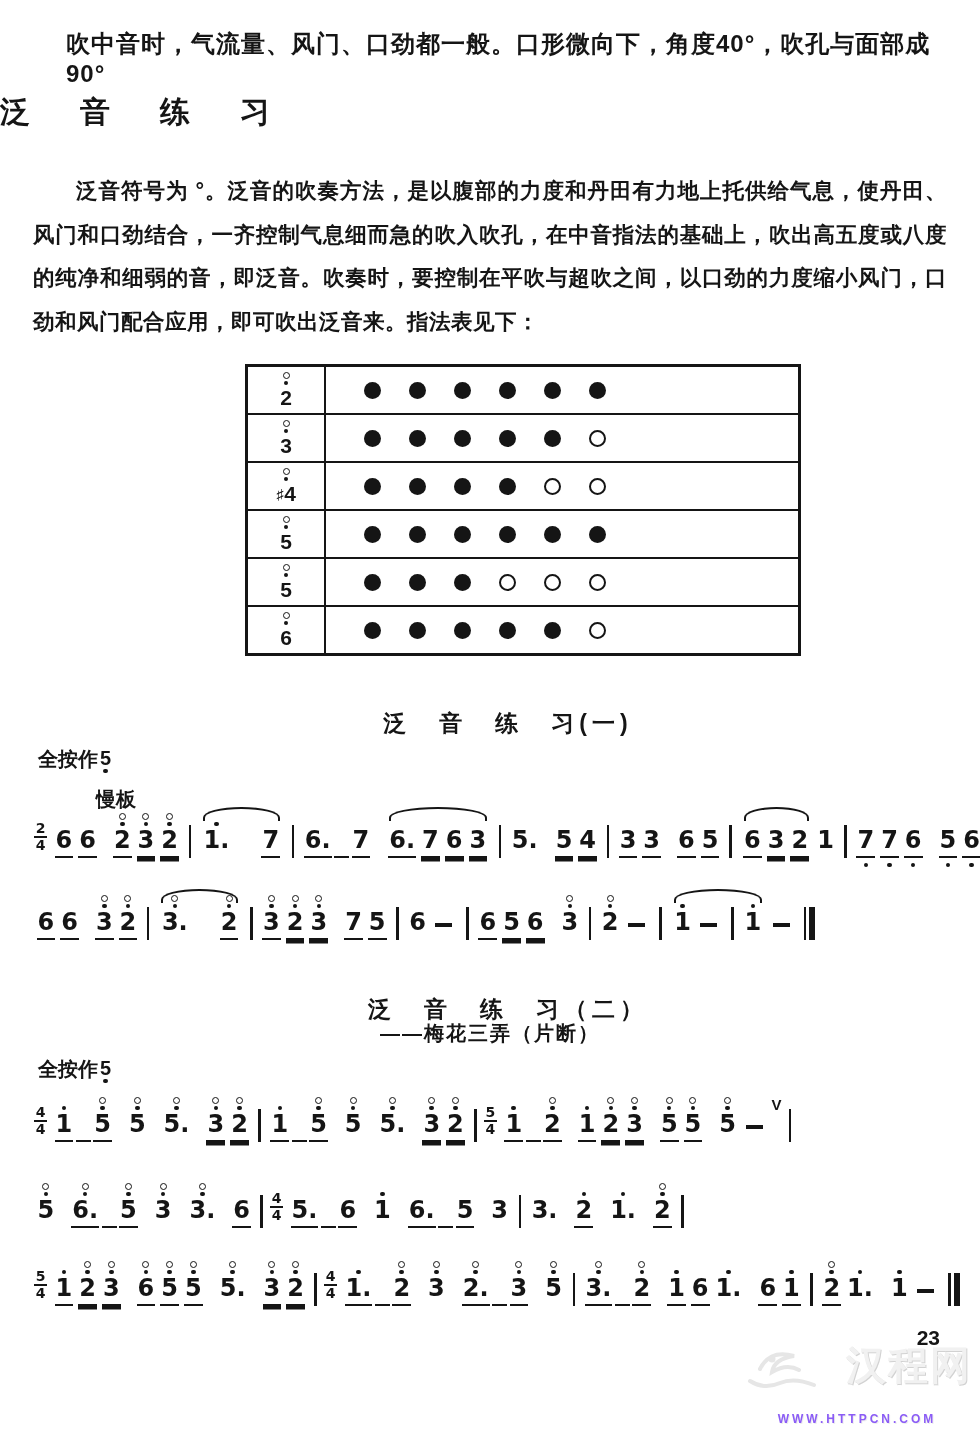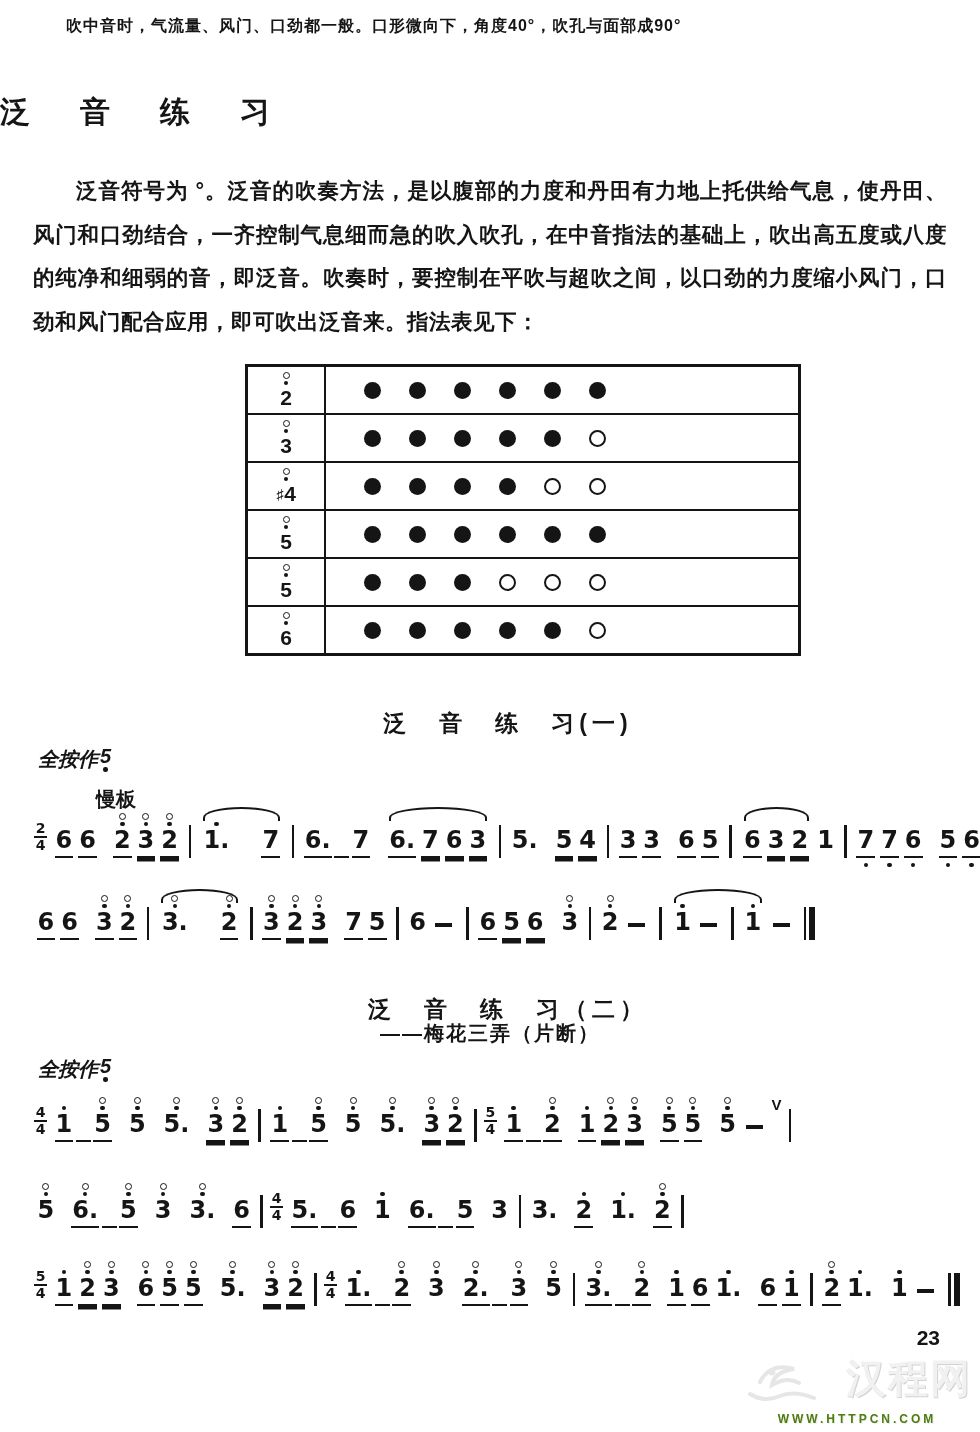--- a/index.html
+++ b/index.html
@@ -1,25 +1,25 @@
 <!DOCTYPE html>
 <html><head>
 <meta charset="utf-8">
 <style>
   html,body{margin:0;padding:0;}
   body{width:980px;height:1432px;background:#fff;color:#151515;position:relative;overflow:hidden;
        font-family:"Liberation Sans",sans-serif;}
   
-  .intro{position:absolute;top:16px;left:66px;width:870px;font-size:16px;font-weight:bold;letter-spacing:1px;}
+  .intro{position:absolute;top:28px;left:66px;width:870px;font-size:24px;font-weight:bold;letter-spacing:1px;}
   .title{position:absolute;top:92px;left:0;width:100%;font-size:30px;font-weight:bold;letter-spacing:10px;}
   .para{position:absolute;top:170px;left:33px;width:914px;font-size:21.5px;line-height:43.5px;
         font-weight:bold;text-align:justify;text-indent:2em;letter-spacing:.5px;}
   .sechead{position:absolute;left:0;width:100%;text-align:center;font-size:23px;font-weight:bold;letter-spacing:5px;padding-left:18px;}
   .subtitle{position:absolute;left:0;width:100%;text-align:center;font-size:20px;font-weight:bold;letter-spacing:2px;}
-  .keylabel{position:absolute;font-size:20px;font-weight:bold;display:flex;align-items:flex-start;font-style:italic;}
+  .keylabel{position:absolute;font-size:20px;font-weight:bold;display:flex;align-items:flex-end;}
   .tempo{position:absolute;font-size:20px;font-weight:bold;}
   .pageno{position:absolute;top:1326px;right:40px;font-size:21px;font-weight:bold;}
   
   .knote{display:inline-flex;flex-direction:column;align-items:center;margin-left:2px;line-height:20px;}
   .knote .kd{font-size:20px;font-weight:bold;}
   .knote .kdot{width:4.5px;height:4.5px;border-radius:50%;background:#151515;margin-top:1px;}
   
   .ftable{position:absolute;top:364px;left:245px;width:556px;border:3px solid #151515;box-sizing:border-box;}
   .frow{display:flex;height:46px;border-top:2px solid #151515;}
   .frow:first-child{border-top:none;}
@@ -56,21 +56,21 @@
   .gap{width:26px;}
   .sp{width:11px;}
   .uljoin{width:15px;height:0;border-bottom:2.5px solid #151515;margin-top:50px;}
   .slur{display:flex;position:relative;padding:0 2px;}
   .slur::before{content:"";position:absolute;top:1px;left:5px;right:5px;height:12px;
     border:2.6px solid #151515;border-bottom:none;border-radius:100% 100% 0 0/150% 150% 0 0;}
   
   .wm{position:absolute;right:8px;bottom:6px;display:flex;flex-direction:column;align-items:center;}
   .wmrow{display:flex;align-items:center;gap:18px;}
   .wmbrand{font-size:40px;font-weight:bold;color:#f1f1f1;text-shadow:1px 1px 0 #d2d2d2,-1px -1px 0 #ffffff;letter-spacing:2px;}
-  .wmurl{font-size:12px;font-weight:bold;color:#4d7c0f;letter-spacing:3px;margin-top:2px;text-shadow:1px 1px 0 #eee;}
+  .wmurl{font-size:12px;font-weight:bold;color:#8b5cf6;letter-spacing:3px;margin-top:15px;text-shadow:1px 1px 0 #eee;}
 </style>
 </head>
 <body>
 
 <div class="intro">吹中音时，气流量、风门、口劲都一般。口形微向下，角度40°，吹孔与面部成90°</div>
 <div class="title">泛　音　练　习</div>
 <div class="para">泛音符号为 °。泛音的吹奏方法，是以腹部的力度和丹田有力地上托供给气息，使丹田、风门和口劲结合，一齐控制气息细而急的吹入吹孔，在中音指法的基础上，吹出高五度或八度的纯净和细弱的音，即泛音。吹奏时，要控制在平吹与超吹之间，以口劲的力度缩小风门，口劲和风门配合应用，即可吹出泛音来。指法表见下：</div>
 
 <div class="ftable" id="ftable">
     <div class="frow">

